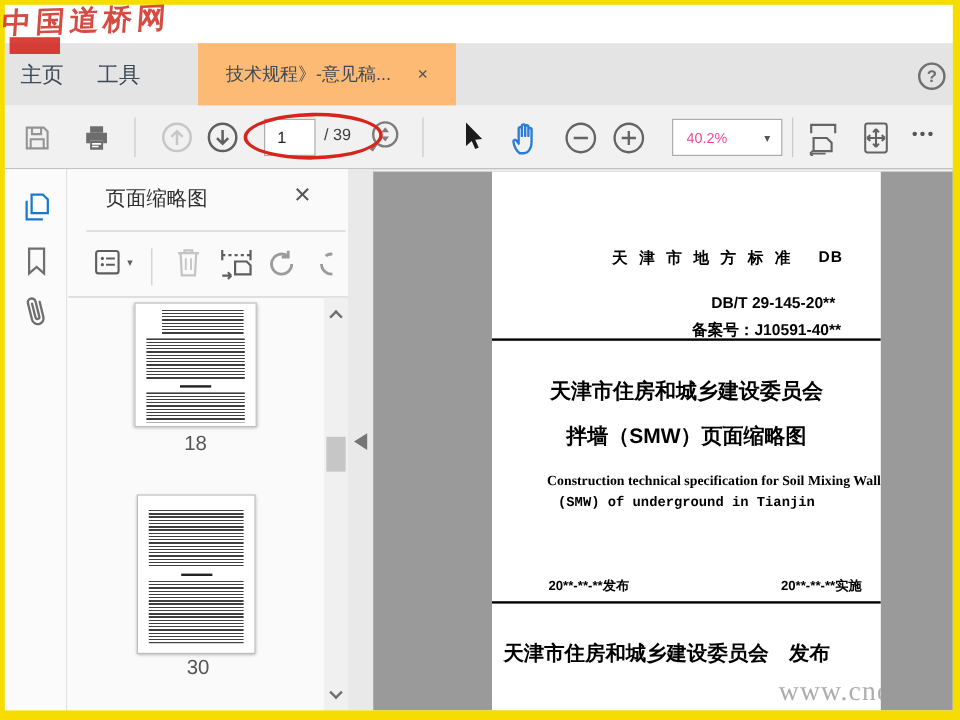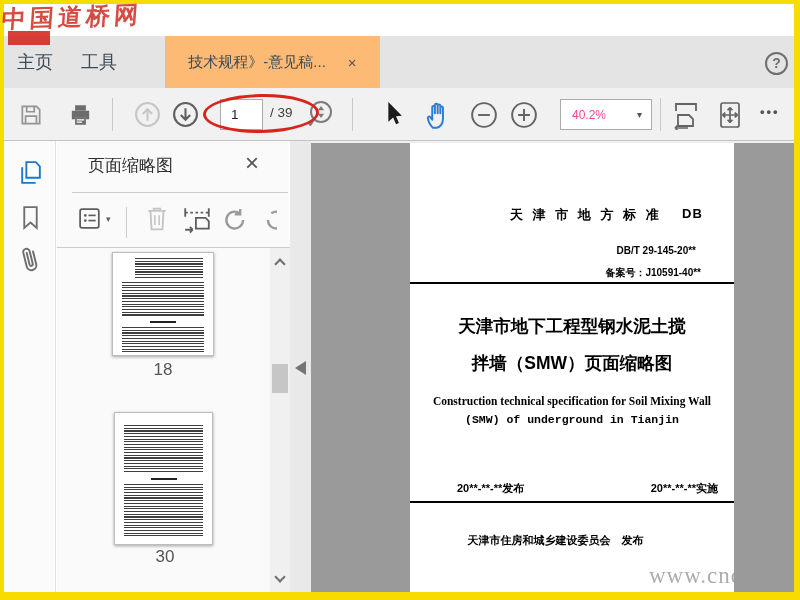--- a/index.html
+++ b/index.html
@@ -75,25 +75,25 @@
   .splitter { position:absolute; left:290px; top:141px; width:21px; height:451px; background:#E9E9E9; }
   .collapse-tri { position:absolute; left:295px; top:361px; width:0; height:0;
      border-top:7px solid transparent; border-bottom:7px solid transparent; border-right:11px solid #757575; }
 
   .docarea { position:absolute; left:311px; top:141px; width:483px; height:451px; background:#9A9A9A; }
   .docarea .topstrip { position:absolute; left:0; top:0; width:483px; height:2px; background:#EFEFEF; }
   .page { position:absolute; left:99px; top:2px; width:324px; height:449px; background:#fff; overflow:hidden; }
   .page .ln { position:absolute; left:0; width:324px; height:2px; background:#000; }
   .dtext { position:absolute; color:#000; white-space:nowrap; }
   .hdr { font-size:13px; font-weight:bold; letter-spacing:3px; }
-  .num { font-size:10px; font-weight:bold; }
+  .num { font-size:13px; font-weight:bold; }
   .dtitle { width:324px; text-align:center; font-size:17.5px; font-weight:bold; }
   .den { width:324px; text-align:center; font-size:11.5px; font-weight:bold; font-family:"Liberation Serif", serif; }
   .ddate { font-size:11px; font-weight:bold; }
-  .dpub { width:291px; text-align:center; font-size:11px; font-weight:bold; }
+  .dpub { width:291px; text-align:center; font-size:17px; font-weight:bold; }
   .site-mark { position:absolute; left:239px; top:420px; font-size:23px; color:#ADADAD; font-family:"Liberation Serif", serif; letter-spacing:1px; }
 
   .logo-mark { position:absolute; left:2px; top:1px; z-index:60; font-size:24px; font-weight:bold; color:rgba(205,35,25,.82);
      letter-spacing:4px; transform:skewX(-6deg) rotate(-2deg); white-space:nowrap; }
   .logo-bar { position:absolute; left:8px; top:31px; width:42px; height:14px; background:rgba(210,30,22,.85); z-index:60; }
 
   svg { display:block; }
 </style>
 </head>
 <body>
@@ -315,23 +315,23 @@
   <div class="collapse-tri"></div>
 
   <div class="docarea">
     <div class="topstrip"></div>
     <div class="page">
       <div class="dtext hdr" style="left:100px; top:63px;">天 津 市 地 方 标 准</div>
       <div class="dtext hdr" style="left:272px; top:63px; letter-spacing:1px;">DB</div>
       <div class="dtext num" style="right:38px; top:102px;">DB/T 29-145-20**</div>
       <div class="dtext num" style="right:33px; top:123px;">备案号：J10591-40**</div>
       <div class="ln" style="top:139px;"></div>
-      <div class="dtext dtitle" style="top:171px;">天津市地下工程型钢水泥土搅</div>
+      <div class="dtext dtitle" style="top:171px;">天津市住房和城乡建设委员会</div>
       <div class="dtext dtitle" style="top:208px;">拌墙（SMW）页面缩略图</div>
-      <div class="den dtext" style="top:252px;">Construction technical specification for Soil Mixing Wall</div>
+      <div class="den dtext" style="top:252px;margin-left:23px;">Construction technical specification for Soil Mixing Wall</div>
       <div class="den dtext" style="top:270px;font-family:Liberation Mono, monospace;">(SMW) of underground in Tianjin</div>
       <div class="dtext ddate" style="left:33px; top:338px;margin-left:14px;">20**-**-**发布</div>
       <div class="dtext ddate" style="right:16px; top:338px;">20**-**-**实施</div>
       <div class="ln" style="top:358px;"></div>
       <div class="dtext dpub" style="top:390px;">天津市住房和城乡建设委员会　发布</div>
       <div class="site-mark">www.cnda</div>
     </div>
   </div>
 
   <div class="logo-bar"></div>

